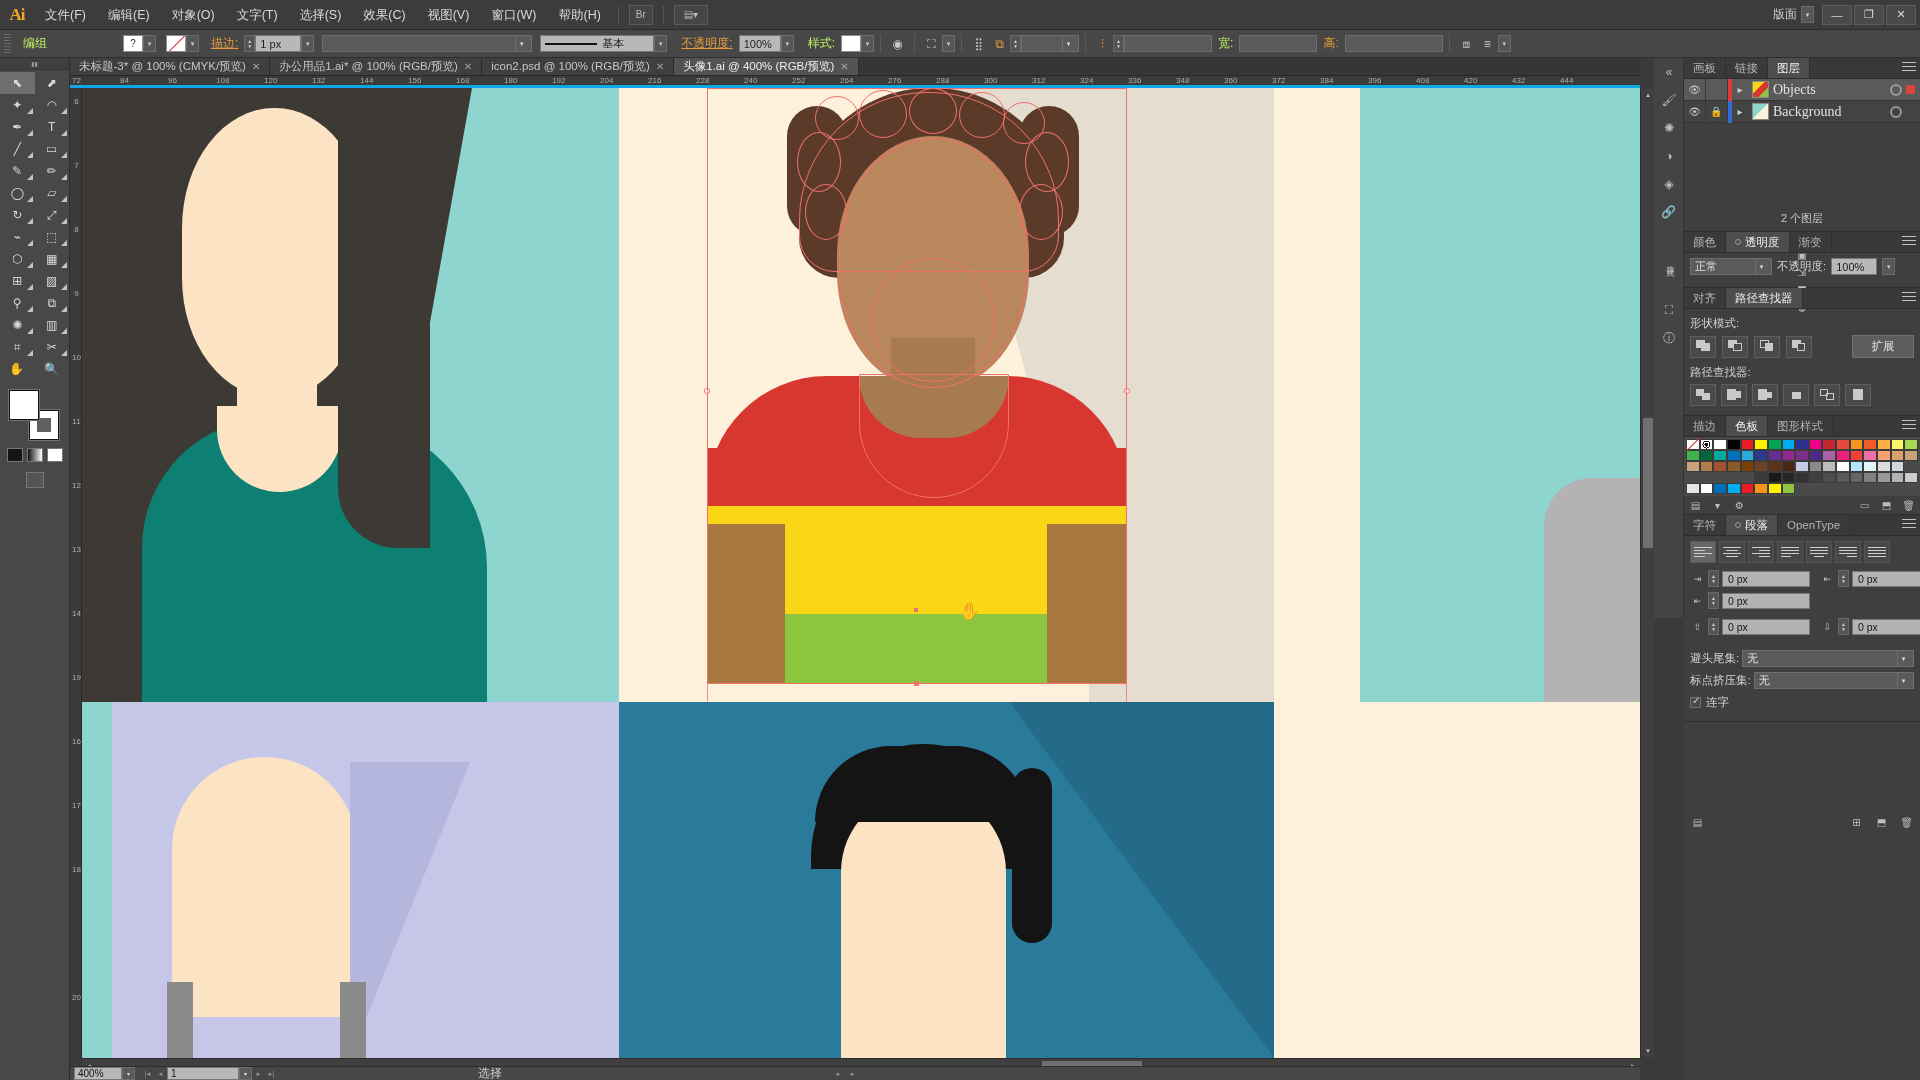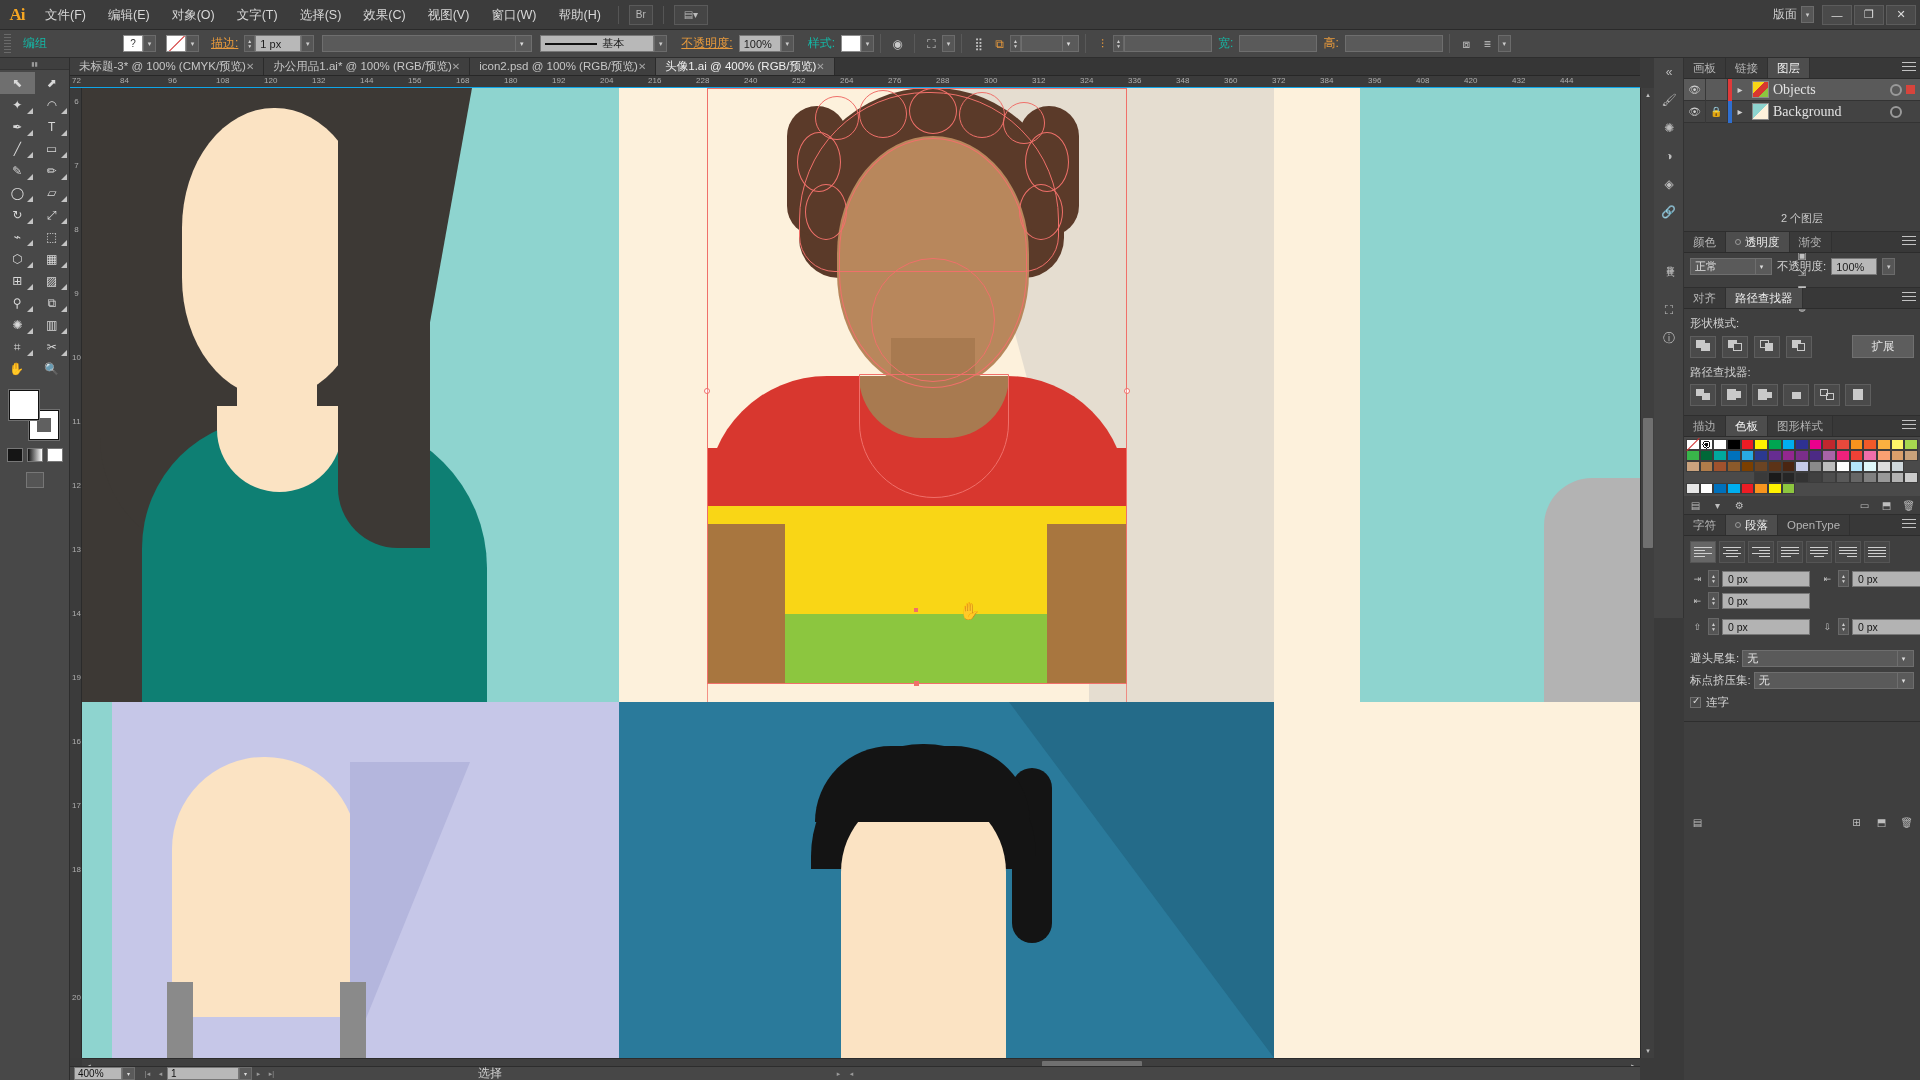--- a/index.html
+++ b/index.html
@@ -40,21 +40,21 @@
 
   
   .optbar {
     position:absolute; top:30px; left:0; width:1920px; height:28px;
     background:#474747; border-bottom:1px solid #2e2e2e;
     display:flex; align-items:center; padding-left:4px;
   }
   .grip { width:7px;height:20px;background:
       repeating-linear-gradient(to bottom,#6a6a6a 0,#6a6a6a 1px,transparent 1px,transparent 3px);
       margin-right:6px; }
-  .opt-label { font-size:12px;color:#14b8a6; padding:0 6px; white-space:nowrap; }
+  .opt-label { font-size:12px;color:#bef264; padding:0 6px; white-space:nowrap; }
   .opt-label.orange { color:#e89a3c; text-decoration:underline; }
   .swatch-btn {
     width:20px;height:17px;border:1px solid #8d8d8d;background:#fff;
     display:flex;align-items:center;justify-content:center;font-size:10px;color:#333;
   }
   .swatch-btn.none { background:#fff; position:relative; overflow:hidden; }
   .swatch-btn.none:after {
     content:""; position:absolute; width:1px; height:26px; background:#d03030;
     transform:rotate(45deg);
   }
@@ -89,31 +89,31 @@
     align-items:center;justify-content:center;color:#c9c9c9;font-size:12px;
   }
   .opt-sep { width:1px;height:19px;background:#595959;margin:0 6px; }
 
   
   .tabbar {
     position:absolute; top:58px; left:70px; width:1570px; height:18px;
     background:#363636; display:flex; align-items:stretch; border-bottom:1px solid #272727;
   }
   .doctab {
-    display:flex;align-items:center;gap:0;padding:0 9px;
+    display:flex;align-items:center;gap:6px;padding:0 9px;
     background:#3f3f3f;border-right:1px solid #2b2b2b;
     font-size:11.5px;color:#c6c6c6;white-space:nowrap;
   }
   .doctab.active { background:#535353;color:#f0f0f0; }
   .doctab .x { font-size:10px;color:#a5a5a5; }
 
   
   .ruler-h {
     position:absolute; top:76px; left:70px; width:1570px; height:12px;
-    background:#3b3b3b; border-bottom:1px solid #0ea5e9; overflow:hidden;
+    background:#3b3b3b; border-bottom:3px solid #0ea5e9; overflow:hidden;
   }
   .ruler-v {
     position:absolute; top:88px; left:70px; width:12px; height:970px;
     background:#3b3b3b; border-right:1px solid #2b2b2b; overflow:hidden;
   }
   .rtick { position:absolute; top:0; font-size:8px; color:#aeaeae; }
   .rtick-v { position:absolute; left:1px; font-size:8px; color:#aeaeae; width:11px;
              text-align:center; line-height:7px; }
 
   

